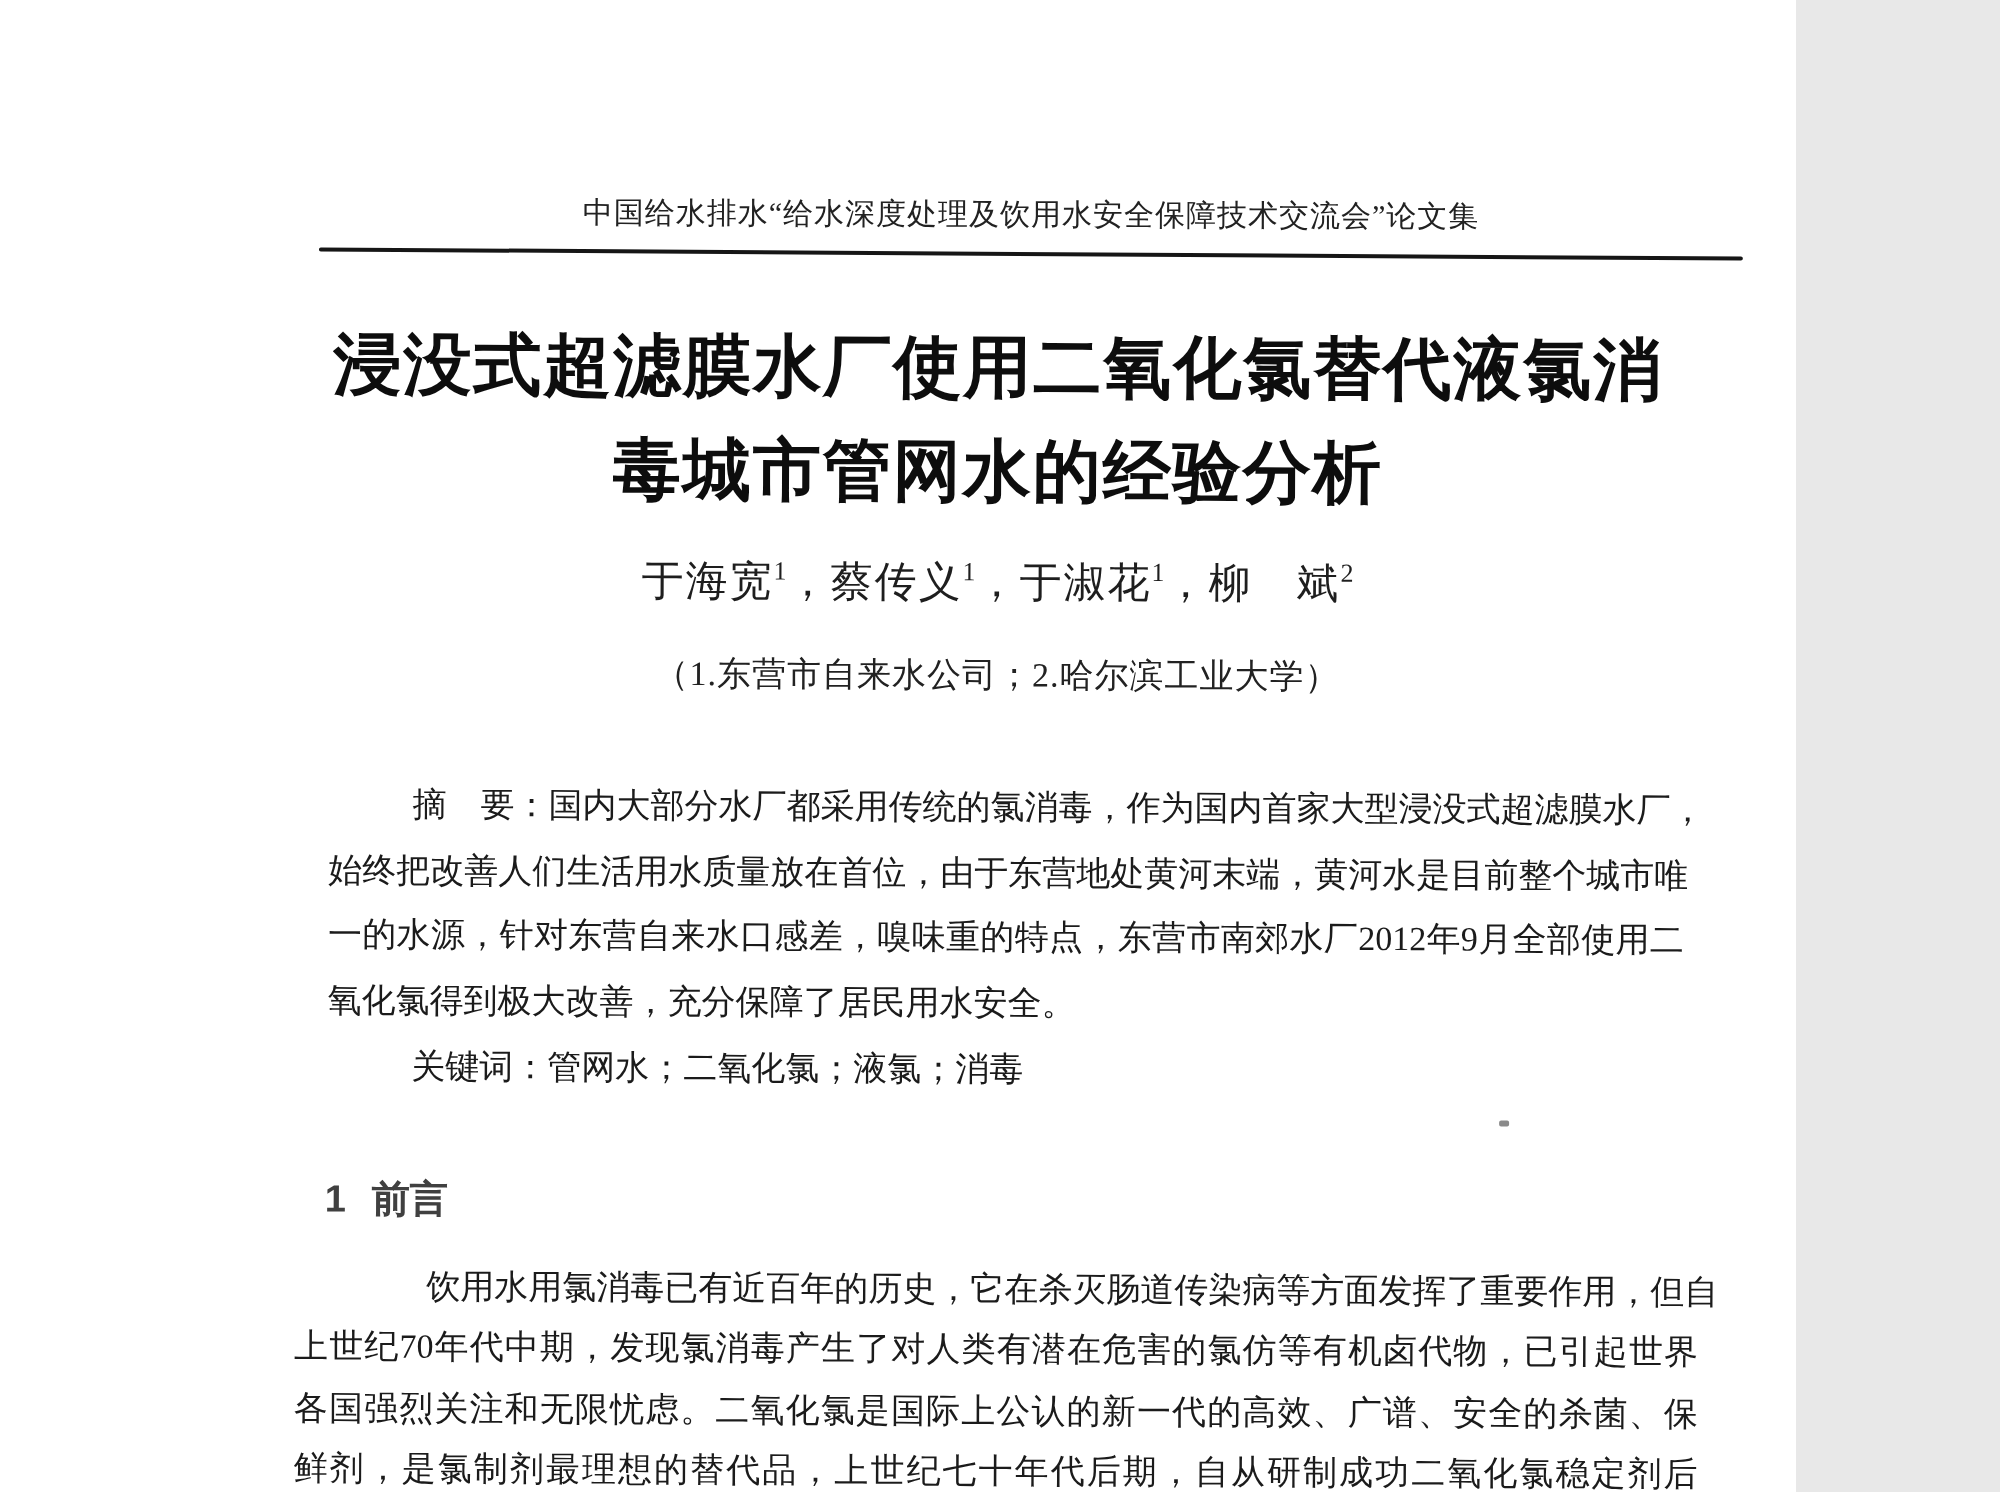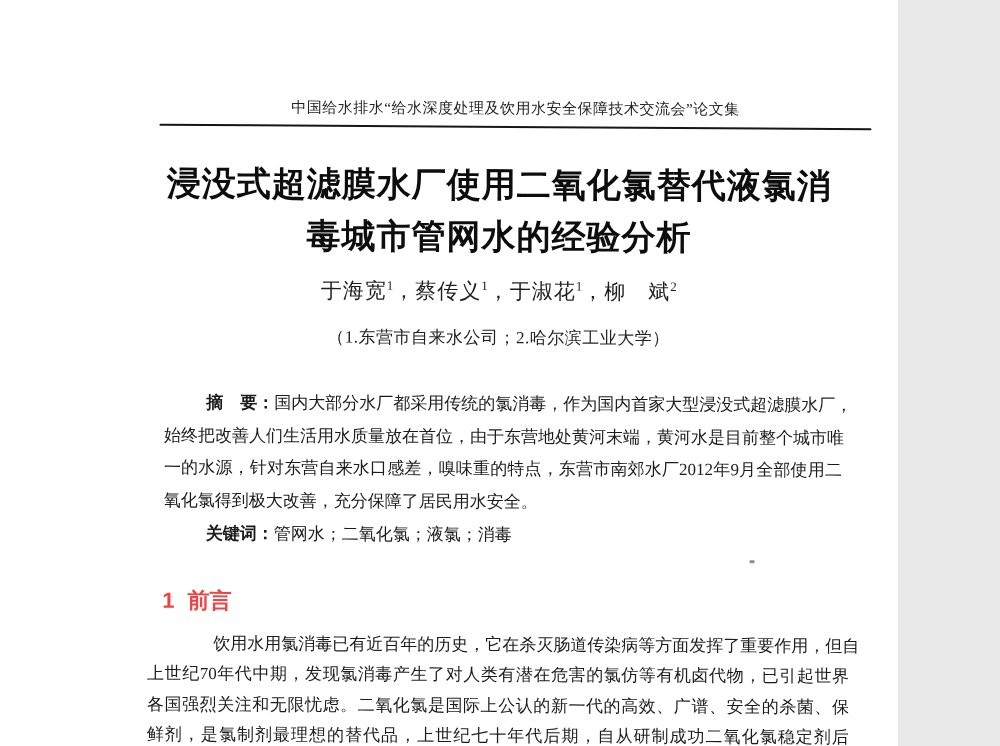--- a/index.html
+++ b/index.html
@@ -54,33 +54,33 @@
   .abstract{
     position:absolute;left:166px;top:386px;width:678px;
     font-size:17px;color:#1b1b1b;
   }
   .abstract .tline{
     line-height:32.5px;white-space:nowrap;
     text-align:justify;text-align-last:justify;
   }
   .abstract .tline.last{text-align-last:left;}
   .abstract .tline.first{text-indent:42px;}
-  .bold-label{font-family:"Liberation Sans", sans-serif;font-weight:700;}
+  .bold-label{font-family:"Liberation Sans", sans-serif;font-weight:400;}
   
   .keywords{
     position:absolute;left:166px;top:517px;width:678px;
     font-size:17px;line-height:32.5px;text-indent:42px;
     white-space:nowrap;color:#1b1b1b;
   }
   
   .sec-heading{
     position:absolute;left:165px;top:588px;
     font-family:"Liberation Sans", sans-serif;
-    font-weight:700;font-size:22px;line-height:24px;
-    color:#ef4444;white-space:nowrap;text-align:right;
+    font-weight:700;font-size:19px;line-height:24px;
+    color:#404040;white-space:nowrap;text-align:right;
   }
   .sec-heading .sec-num{margin-right:13px;}
   
   .intro{
     position:absolute;left:150px;top:628px;width:702px;
     font-size:17px;color:#1b1b1b;
   }
   .intro .tline{
     line-height:30.3px;white-space:nowrap;
     text-align:justify;text-align-last:justify;

